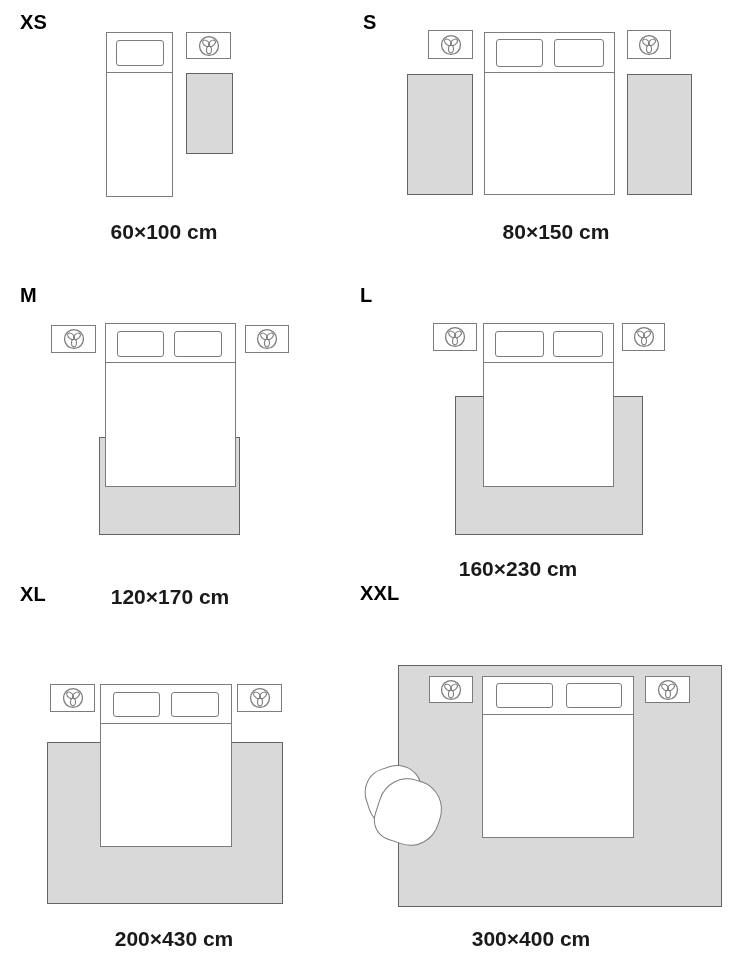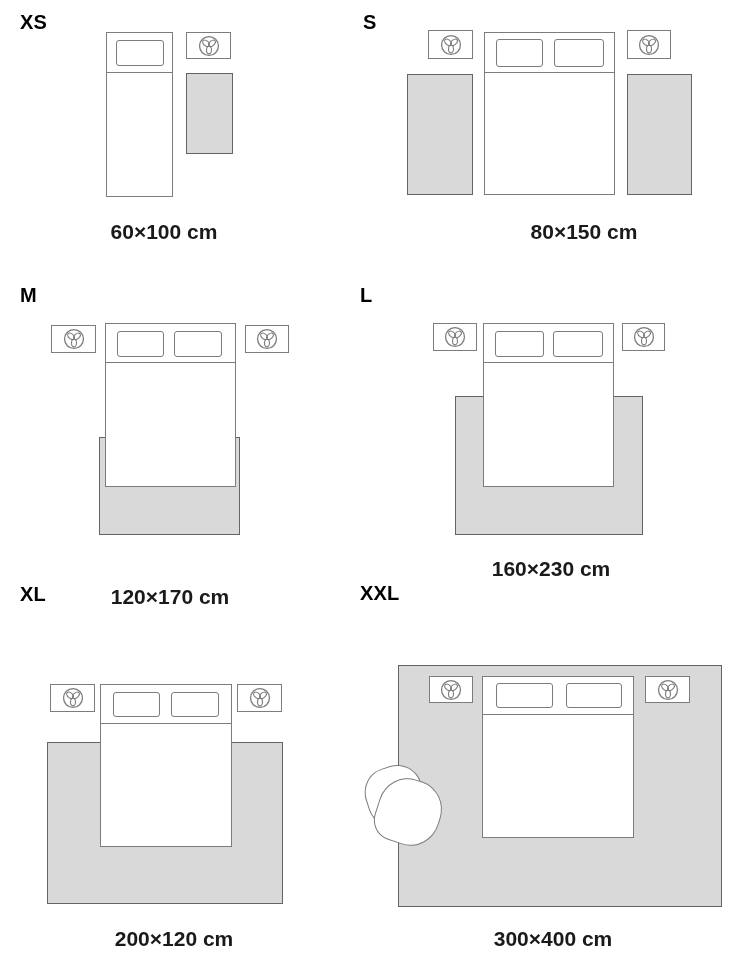--- a/index.html
+++ b/index.html
@@ -104,21 +104,21 @@
         </g>
       </svg>
     </div>
 
     <div class="bed" style="left:484px;top:32px;width:131px;height:163px">
       <div class="bed-head" style="height:40px"></div>
       <div class="pillow" style="left:11px;top:6px;width:47px;height:28px"></div>
       <div class="pillow" style="left:69px;top:6px;width:50px;height:28px"></div>
     </div>
 
-    <div class="caption" style="left:584px;top:221px">80×150 cm</div>
+    <div class="caption" style="left:556px;top:221px">80×150 cm</div>
   </section>
 
   <section>
     <h2 class="size-label" style="left:20px;top:285px">M</h2>
 
     <div class="rug" style="left:99px;top:437px;width:141px;height:98px"></div>
 
     <div class="nightstand" style="left:51px;top:325px;width:45px;height:28px">
       <svg viewBox="0 0 24 24" width="22" height="22">
         <circle cx="12" cy="12" r="10.3" fill="none" stroke="currentColor" stroke-width="1.4"></circle>
@@ -174,21 +174,21 @@
         </g>
       </svg>
     </div>
 
     <div class="bed" style="left:483px;top:323px;width:131px;height:164px">
       <div class="bed-head" style="height:39px"></div>
       <div class="pillow" style="left:11px;top:7px;width:49px;height:26px"></div>
       <div class="pillow" style="left:69px;top:7px;width:50px;height:26px"></div>
     </div>
 
-    <div class="caption" style="left:551px;top:558px">160×230 cm</div>
+    <div class="caption" style="left:518px;top:558px">160×230 cm</div>
   </section>
 
   <section>
     <h2 class="size-label" style="left:20px;top:584px">XL</h2>
 
     <div class="rug" style="left:47px;top:742px;width:236px;height:162px"></div>
 
     <div class="nightstand" style="left:50px;top:684px;width:45px;height:28px">
       <svg viewBox="0 0 24 24" width="22" height="22">
         <circle cx="12" cy="12" r="10.3" fill="none" stroke="currentColor" stroke-width="1.4"></circle>
@@ -209,21 +209,21 @@
         </g>
       </svg>
     </div>
 
     <div class="bed" style="left:100px;top:684px;width:132px;height:163px">
       <div class="bed-head" style="height:39px"></div>
       <div class="pillow" style="left:12px;top:7px;width:47px;height:25px"></div>
       <div class="pillow" style="left:70px;top:7px;width:48px;height:25px"></div>
     </div>
 
-    <div class="caption" style="left:174px;top:928px">200×120 cm</div>
+    <div class="caption" style="left:174px;top:928px">200×430 cm</div>
   </section>
 
   <section>
     <h2 class="size-label" style="left:360px;top:583px">XXL</h2>
 
     <div class="rug" style="left:398px;top:665px;width:324px;height:242px"></div>
 
     <div class="nightstand" style="left:429px;top:676px;width:44px;height:27px">
       <svg viewBox="0 0 24 24" width="22" height="22">
         <circle cx="12" cy="12" r="10.3" fill="none" stroke="currentColor" stroke-width="1.4"></circle>
@@ -249,16 +249,16 @@
       <div class="bed-head" style="height:38px"></div>
       <div class="pillow" style="left:13px;top:6px;width:57px;height:25px"></div>
       <div class="pillow" style="left:83px;top:6px;width:56px;height:25px"></div>
     </div>
 
     <div>
       <div class="chair-part" style="left:366px;top:766px;width:58px;height:60px;border-radius:42% 42% 42% 42%;transform:rotate(-18deg)"></div>
       <div class="chair-part" style="left:377px;top:779px;width:64px;height:66px;border-radius:45% 45% 45% 32%;transform:rotate(18deg)"></div>
     </div>
 
-    <div class="caption" style="left:553px;top:928px">300×400 cm</div>
+    <div class="caption" style="left:531px;top:928px">300×400 cm</div>
   </section>
 
 </div>
 
 </body></html>

